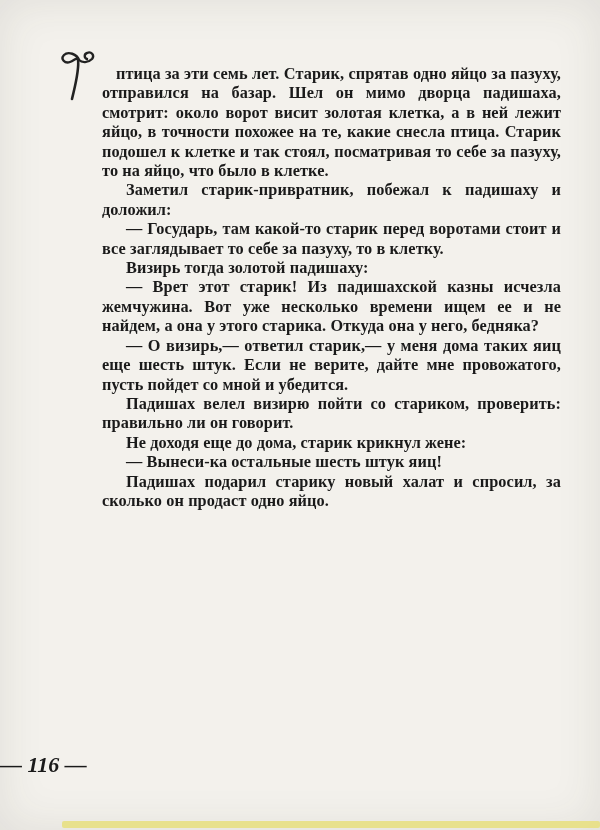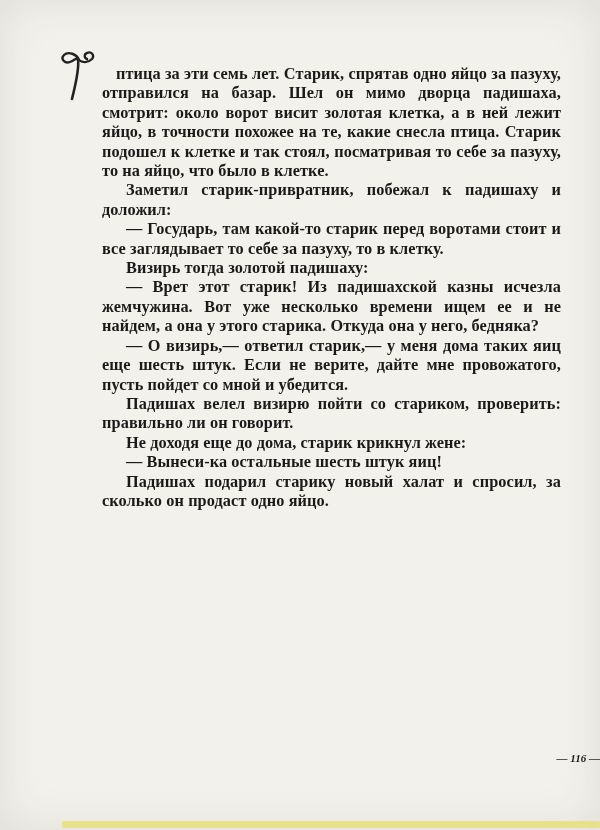--- a/index.html
+++ b/index.html
@@ -47,22 +47,22 @@
     -webkit-hyphens: auto;
   }
   .text-block p.opening {
     text-indent: 14px;
   }
   .page-footer {
     position: absolute;
     left: 0;
     right: 0;
     top: 752px;
-    text-align: right;
-    font-size: 11px;
+    text-align: left;
+    font-size: 22px;
     font-weight: 600;
     font-style: italic;
     color: #1a1a1a;
   }
   .scan-strip {
     position: absolute;
     left: 62px;
     right: 0;
     bottom: 2px;
     height: 7px;

